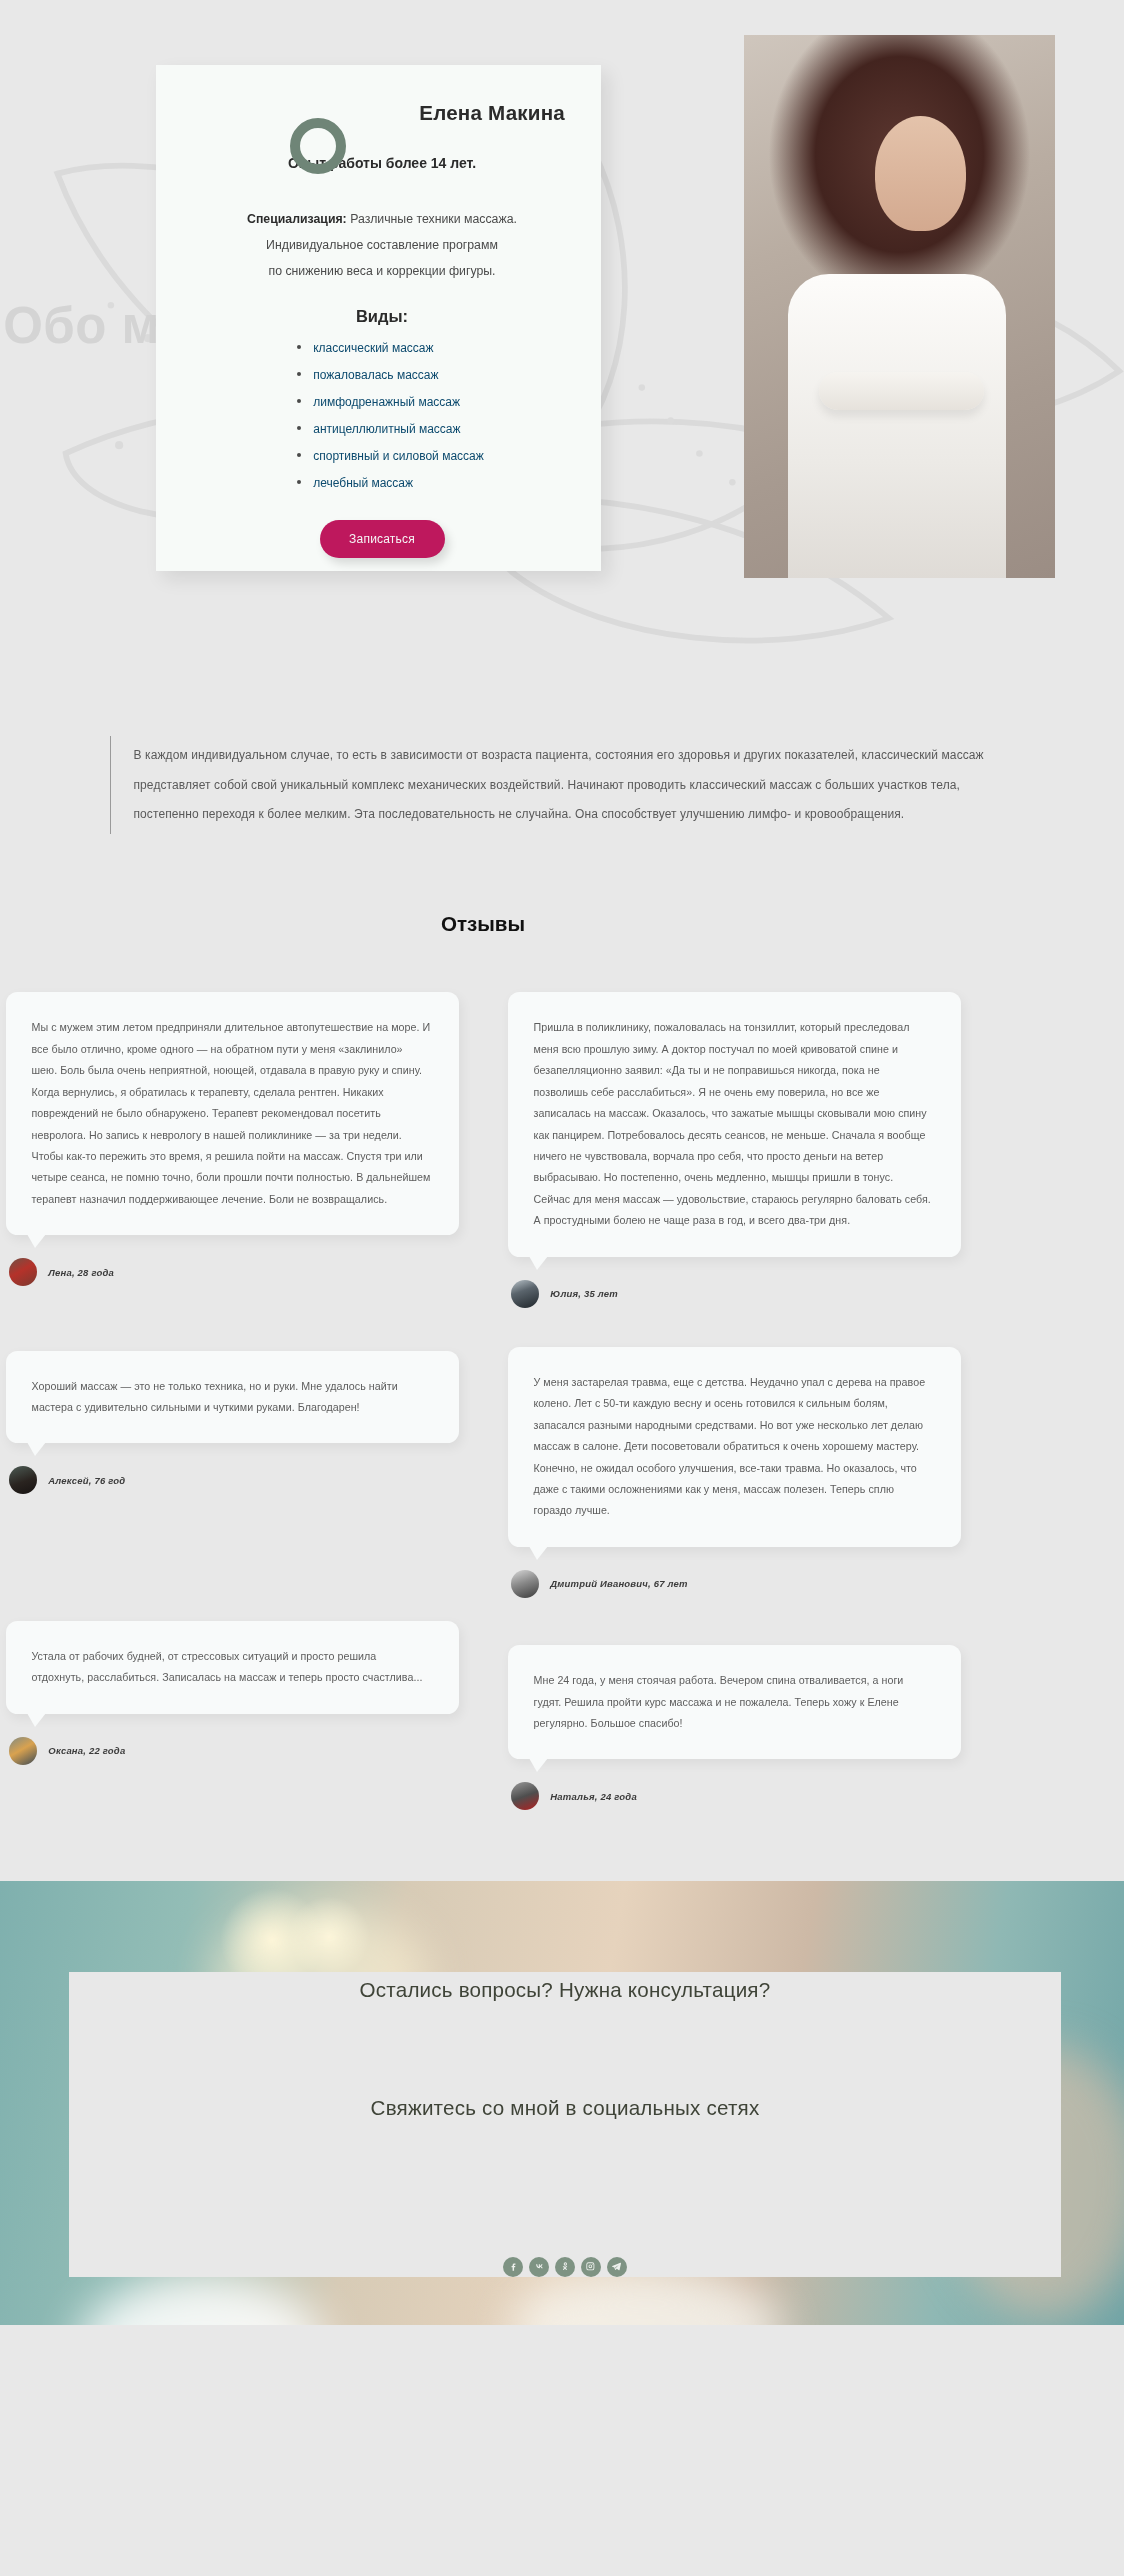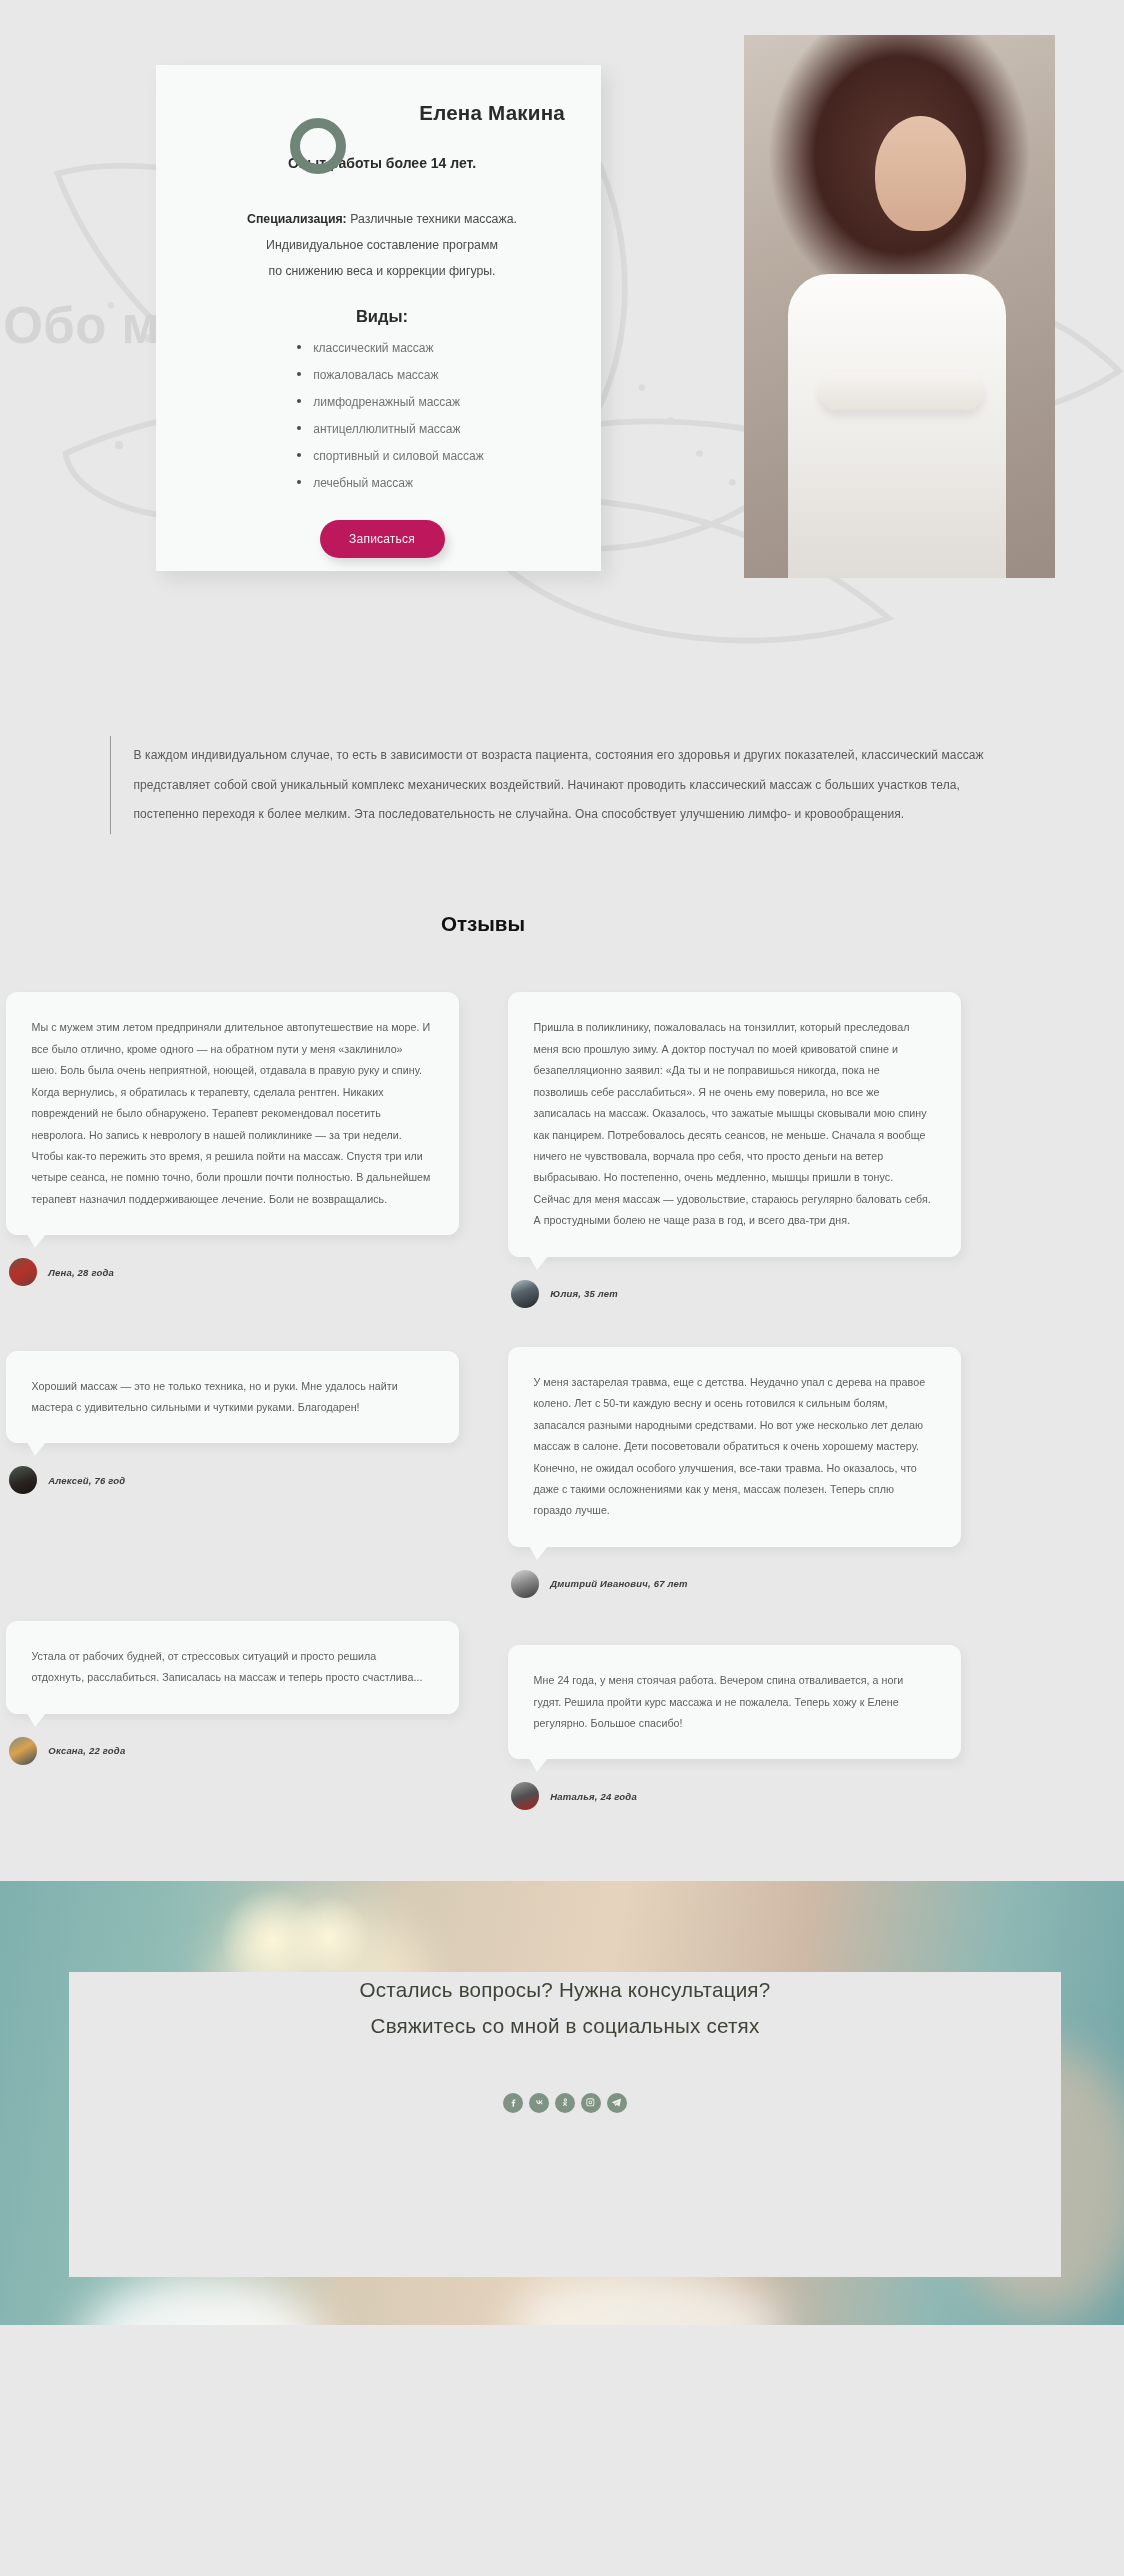--- a/index.html
+++ b/index.html
@@ -125,21 +125,21 @@
     margin-bottom:8.2px;
   }
   .kinds{
     list-style:none;
     display:inline-block;
     text-align:left;
     margin-left:15px;
   }
   .kinds li{
     font-size:12px;
-    color:#737373;
+    color:#0c4a6e;
     line-height:2.25;
     position:relative;
     padding-left:18px;
   }
   .kinds li:before{
     content:"";
     position:absolute; left:1.6px; top:10px;
     width:4.1px; height:4.1px; border-radius:50%;
     background:#4a4a4a;
   }
@@ -277,21 +277,21 @@
   .bs3{ left:214px; top:25px; width:214px; height:140px; background:rgba(255,245,215,.55); }
   .bs4{ left:947px; top:165px; width:198px; height:272px; background:rgba(233,195,170,.55); }
   .contact-card{
     position:absolute;
     left:69px; top:91px;
     width:992px; height:305px;
     background:#e8e8e8;
     display:flex;
     flex-direction:column;
     align-items:center;
-    justify-content:flex-start;
+    justify-content:space-between;
   }
   .contact-line{
     font-size:20.6px;
     color:#3f4438;
     line-height:1.75;
     letter-spacing:0.2px;
   }
   .socials{
     margin-top:49px;
     display:flex;

